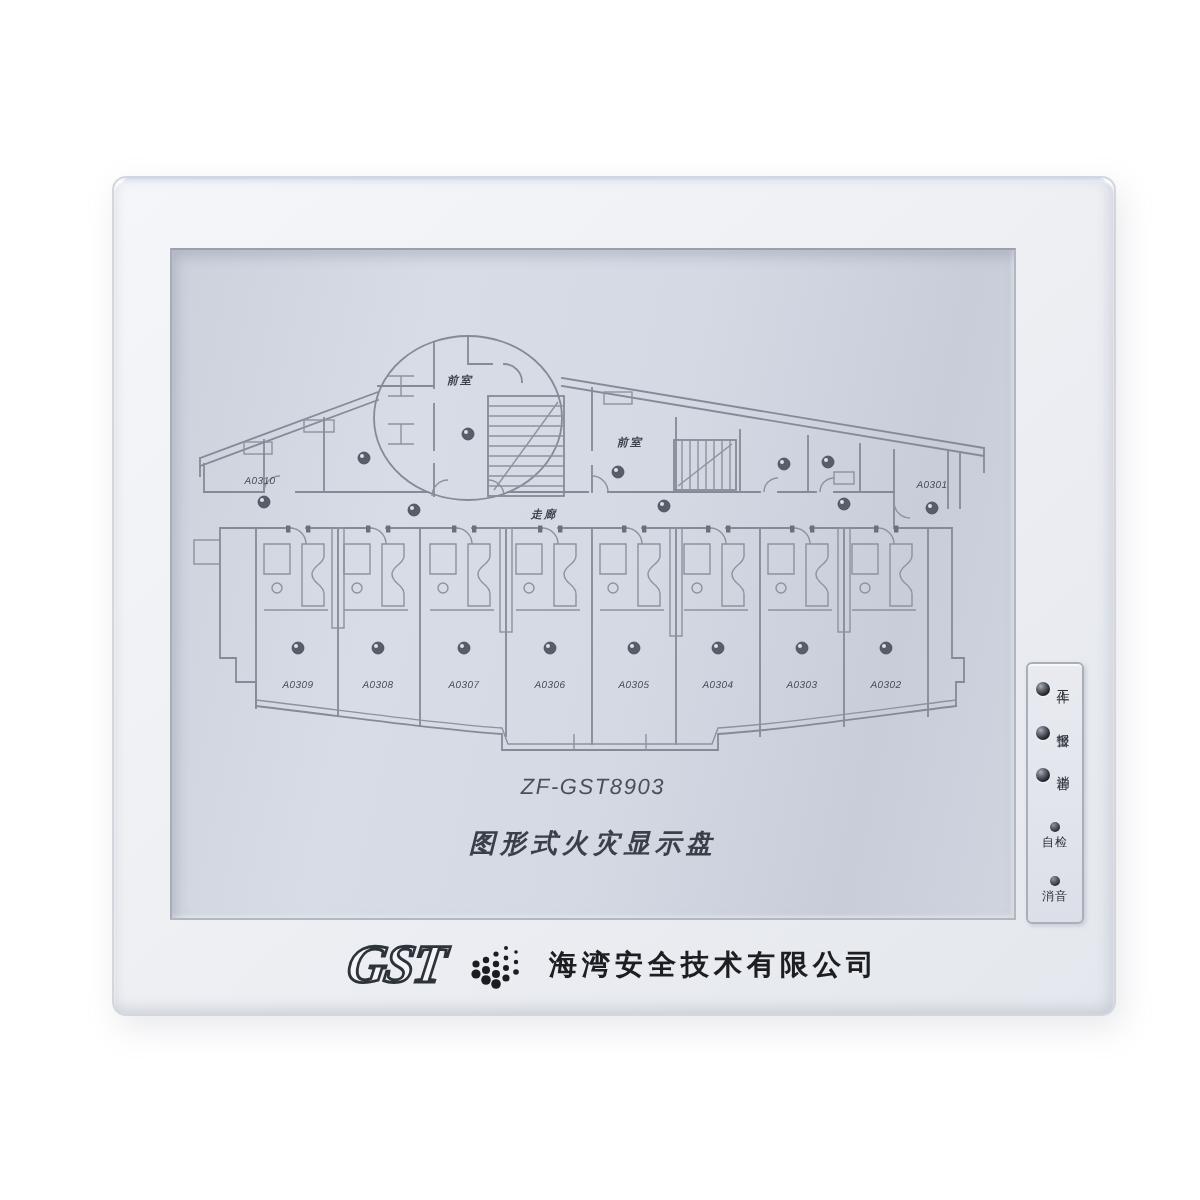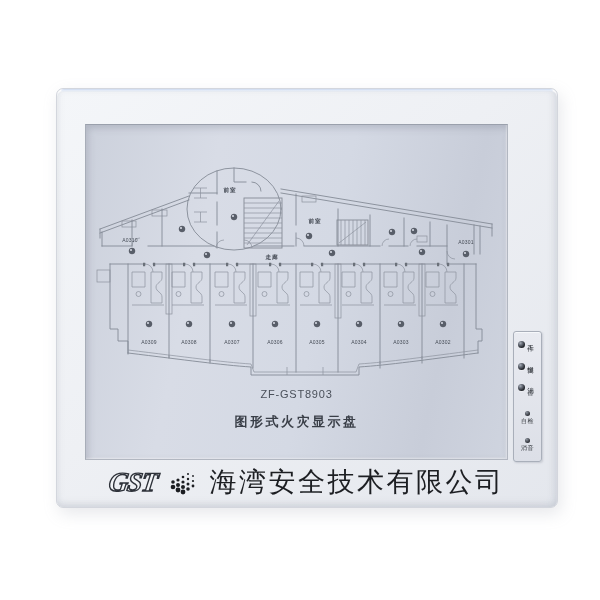--- a/index.html
+++ b/index.html
@@ -21,20 +21,21 @@
     background:linear-gradient(180deg,#ccd9ef,rgba(220,230,245,0));
     border-radius:7px 7px 0 0;pointer-events:none;
   }
 
   
   .recess{
     position:absolute;left:28px;top:35px;width:421px;height:334px;
     background:linear-gradient(102deg,#ccd1dc 0%,#d8dce6 28%,#d4d9e4 55%,#c8cdd9 82%,#cfd4df 100%);
     border:1px solid #b2b7c1;border-top-color:#9aa0ac;border-left-color:#a7adb8;
     box-shadow: inset 2px 3px 7px rgba(96,102,118,.26), inset -1px -1px 2px rgba(255,255,255,.55);
+    font-style: italic;
   }
   .plan-svg{position:absolute;left:0;top:0;width:421px;height:334px;display:block;}
   .plan-svg .ln{fill:none;stroke:#858b96;stroke-width:.9;stroke-linecap:square;}
   .plan-svg .thin{fill:none;stroke:#8d929d;stroke-width:.7;}
   .plan-svg .jamb{fill:#6a7079;stroke:none;}
   .plan-svg .det{fill:#585e69;stroke:#454a54;stroke-width:.4;}
   .plan-svg .det-hi{fill:#dde1ea;stroke:none;}
   .plan-svg text{fill:#464c56;stroke:none;font-family:"Liberation Sans",sans-serif;}
   .plan-svg .ptxt{font-size:5px;letter-spacing:.2px;}
   .plan-svg .ptxt-cn{font-size:5.6px;fill:#3d434d;font-weight:bold;letter-spacing:1px;}
@@ -64,21 +65,21 @@
     background:radial-gradient(circle at 35% 30%, #8d939e 0%, #2a2d33 72%);}
   .blabel{font-size:6px;color:#2c3036;display:block;letter-spacing:.5px;}
 
   
   .footer{position:absolute;left:0;bottom:2px;width:100%;height:46px;
     display:flex;align-items:center;justify-content:center;gap:11px;}
   .gst{font-family:"Liberation Serif",serif;font-style:italic;font-weight:bold;
     font-size:27px;letter-spacing:-1px;color:#f3f5f8;
     -webkit-text-stroke:1.4px #2e323a;transform:skewX(-8deg);line-height:1;}
   .dots-icon{display:block;}
-  .company{font-size:27px;font-weight:normal;color:#1c1e22;letter-spacing:2.5px;line-height:1;}
+  .company{font-size:14px;font-weight:bold;color:#1c1e22;letter-spacing:2.5px;line-height:1;}
 </style>
 </head>
 <body>
 
 <div class="stage">
   <div class="panel">
 
     <div class="recess">
 
       <svg class="plan-svg" viewBox="0 0 421 334">

